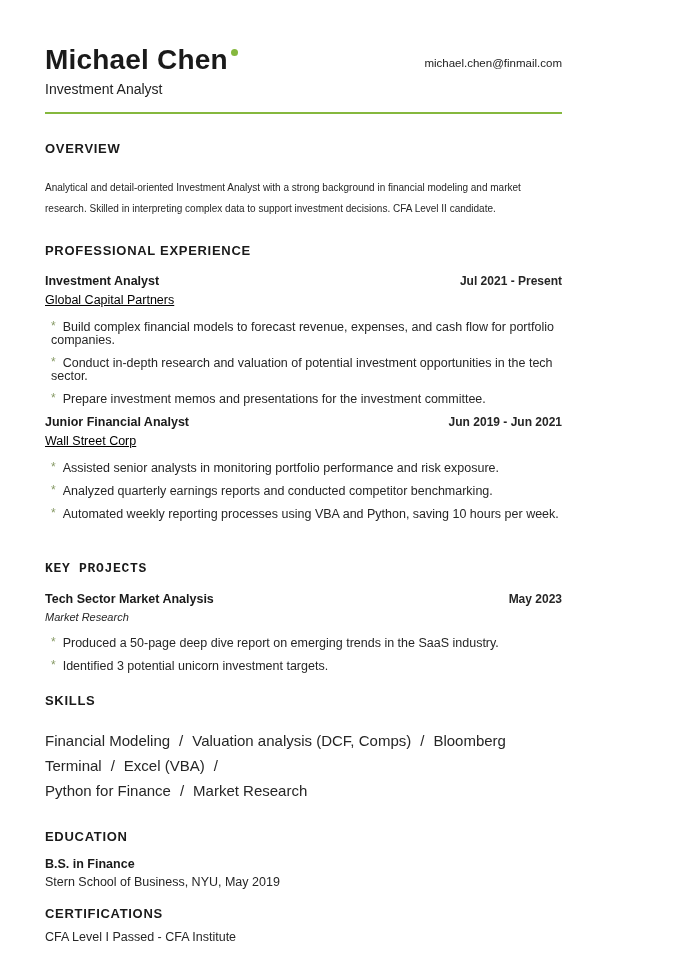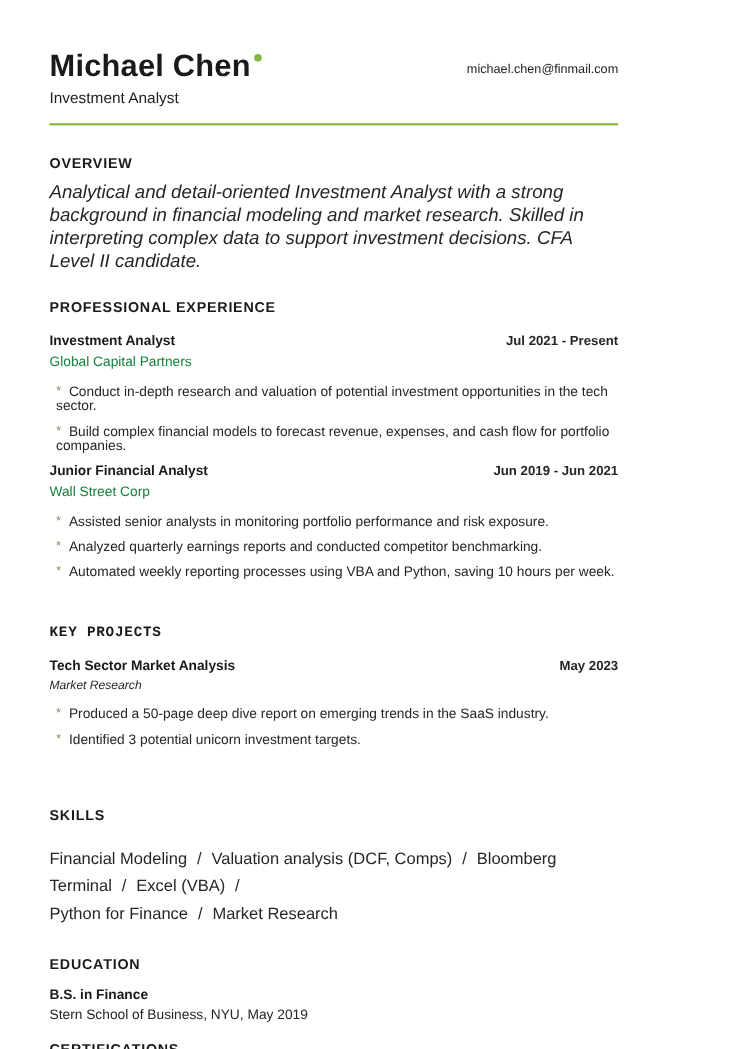--- a/index.html
+++ b/index.html
@@ -62,25 +62,24 @@
 
   
   .section-heading {
     font-size: 13px;
     font-weight: bold;
     color: #1a1a1a;
     letter-spacing: 0.7px;
   }
   .overview-heading { margin-top: 27px; }
   .overview-text {
-    margin-top: 8px;
-    font-size: 17px;
+    margin-top: 21px;
+    font-size: 10px;
     line-height: 21px;
     color: #262626;
-    font-style: italic;
   }
   .experience-heading { margin-top: 24px; }
 
   .entry { margin-top: 16px; }
   .entry-row {
     display: flex;
     justify-content: space-between;
     align-items: baseline;
   }
   .entry-title {
@@ -88,22 +87,23 @@
     font-weight: bold;
     color: #1a1a1a;
   }
   .entry-date {
     font-size: 12px;
     color: #262626;
     font-weight: bold;
   }
   .entry-company {
     font-size: 12.5px;
-    color: #15803d;
+    color: #000000;
     margin-top: 5px;
+    text-decoration: underline;
   }
   .entry-subtitle {
     font-size: 11px;
     font-style: italic;
     color: #262626;
     margin-top: 5px;
   }
   ul.bullets {
     list-style: none;
     margin-top: 13px;
@@ -117,21 +117,21 @@
   }
   .bullet-glyph {
     color: #879a66;
     font-size: 12px;
     margin-right: 7px;
     vertical-align: 1px;
   }
   .entry-gap { margin-top: 3px; }
 
   .projects-heading { margin-top: 40px; font-family: Liberation Mono, monospace; }
-  .skills-heading { margin-top: 54px; }
+  .skills-heading { margin-top: 20px; }
 
   .skills-list {
     margin-top: 20px;
     font-size: 15px;
     color: #262626;
     line-height: 25px;
   }
   .skill-sep {
     color: #262626;
     padding: 0 9px;
@@ -178,22 +178,23 @@
 
   <div class="section-heading experience-heading">PROFESSIONAL EXPERIENCE</div>
 
   <div class="entry">
     <div class="entry-row">
       <span class="entry-title">Investment Analyst</span>
       <span class="entry-date">Jul 2021 - Present</span>
     </div>
     <div class="entry-company">Global Capital Partners</div>
     <ul class="bullets">
+      <li><span class="bullet-glyph">*</span><span>Build complex financial models to forecast revenue, expenses, and cash flow for portfolio companies.</span></li>
       <li><span class="bullet-glyph">*</span><span>Conduct in-depth research and valuation of potential investment opportunities in the tech sector.</span></li>
-      <li><span class="bullet-glyph">*</span><span>Build complex financial models to forecast revenue, expenses, and cash flow for portfolio companies.</span></li>
+      <li><span class="bullet-glyph">*</span><span>Prepare investment memos and presentations for the investment committee.</span></li>
     </ul>
   </div>
 
   <div class="entry entry-gap">
     <div class="entry-row">
       <span class="entry-title">Junior Financial Analyst</span>
       <span class="entry-date">Jun 2019 - Jun 2021</span>
     </div>
     <div class="entry-company">Wall Street Corp</div>
     <ul class="bullets">

